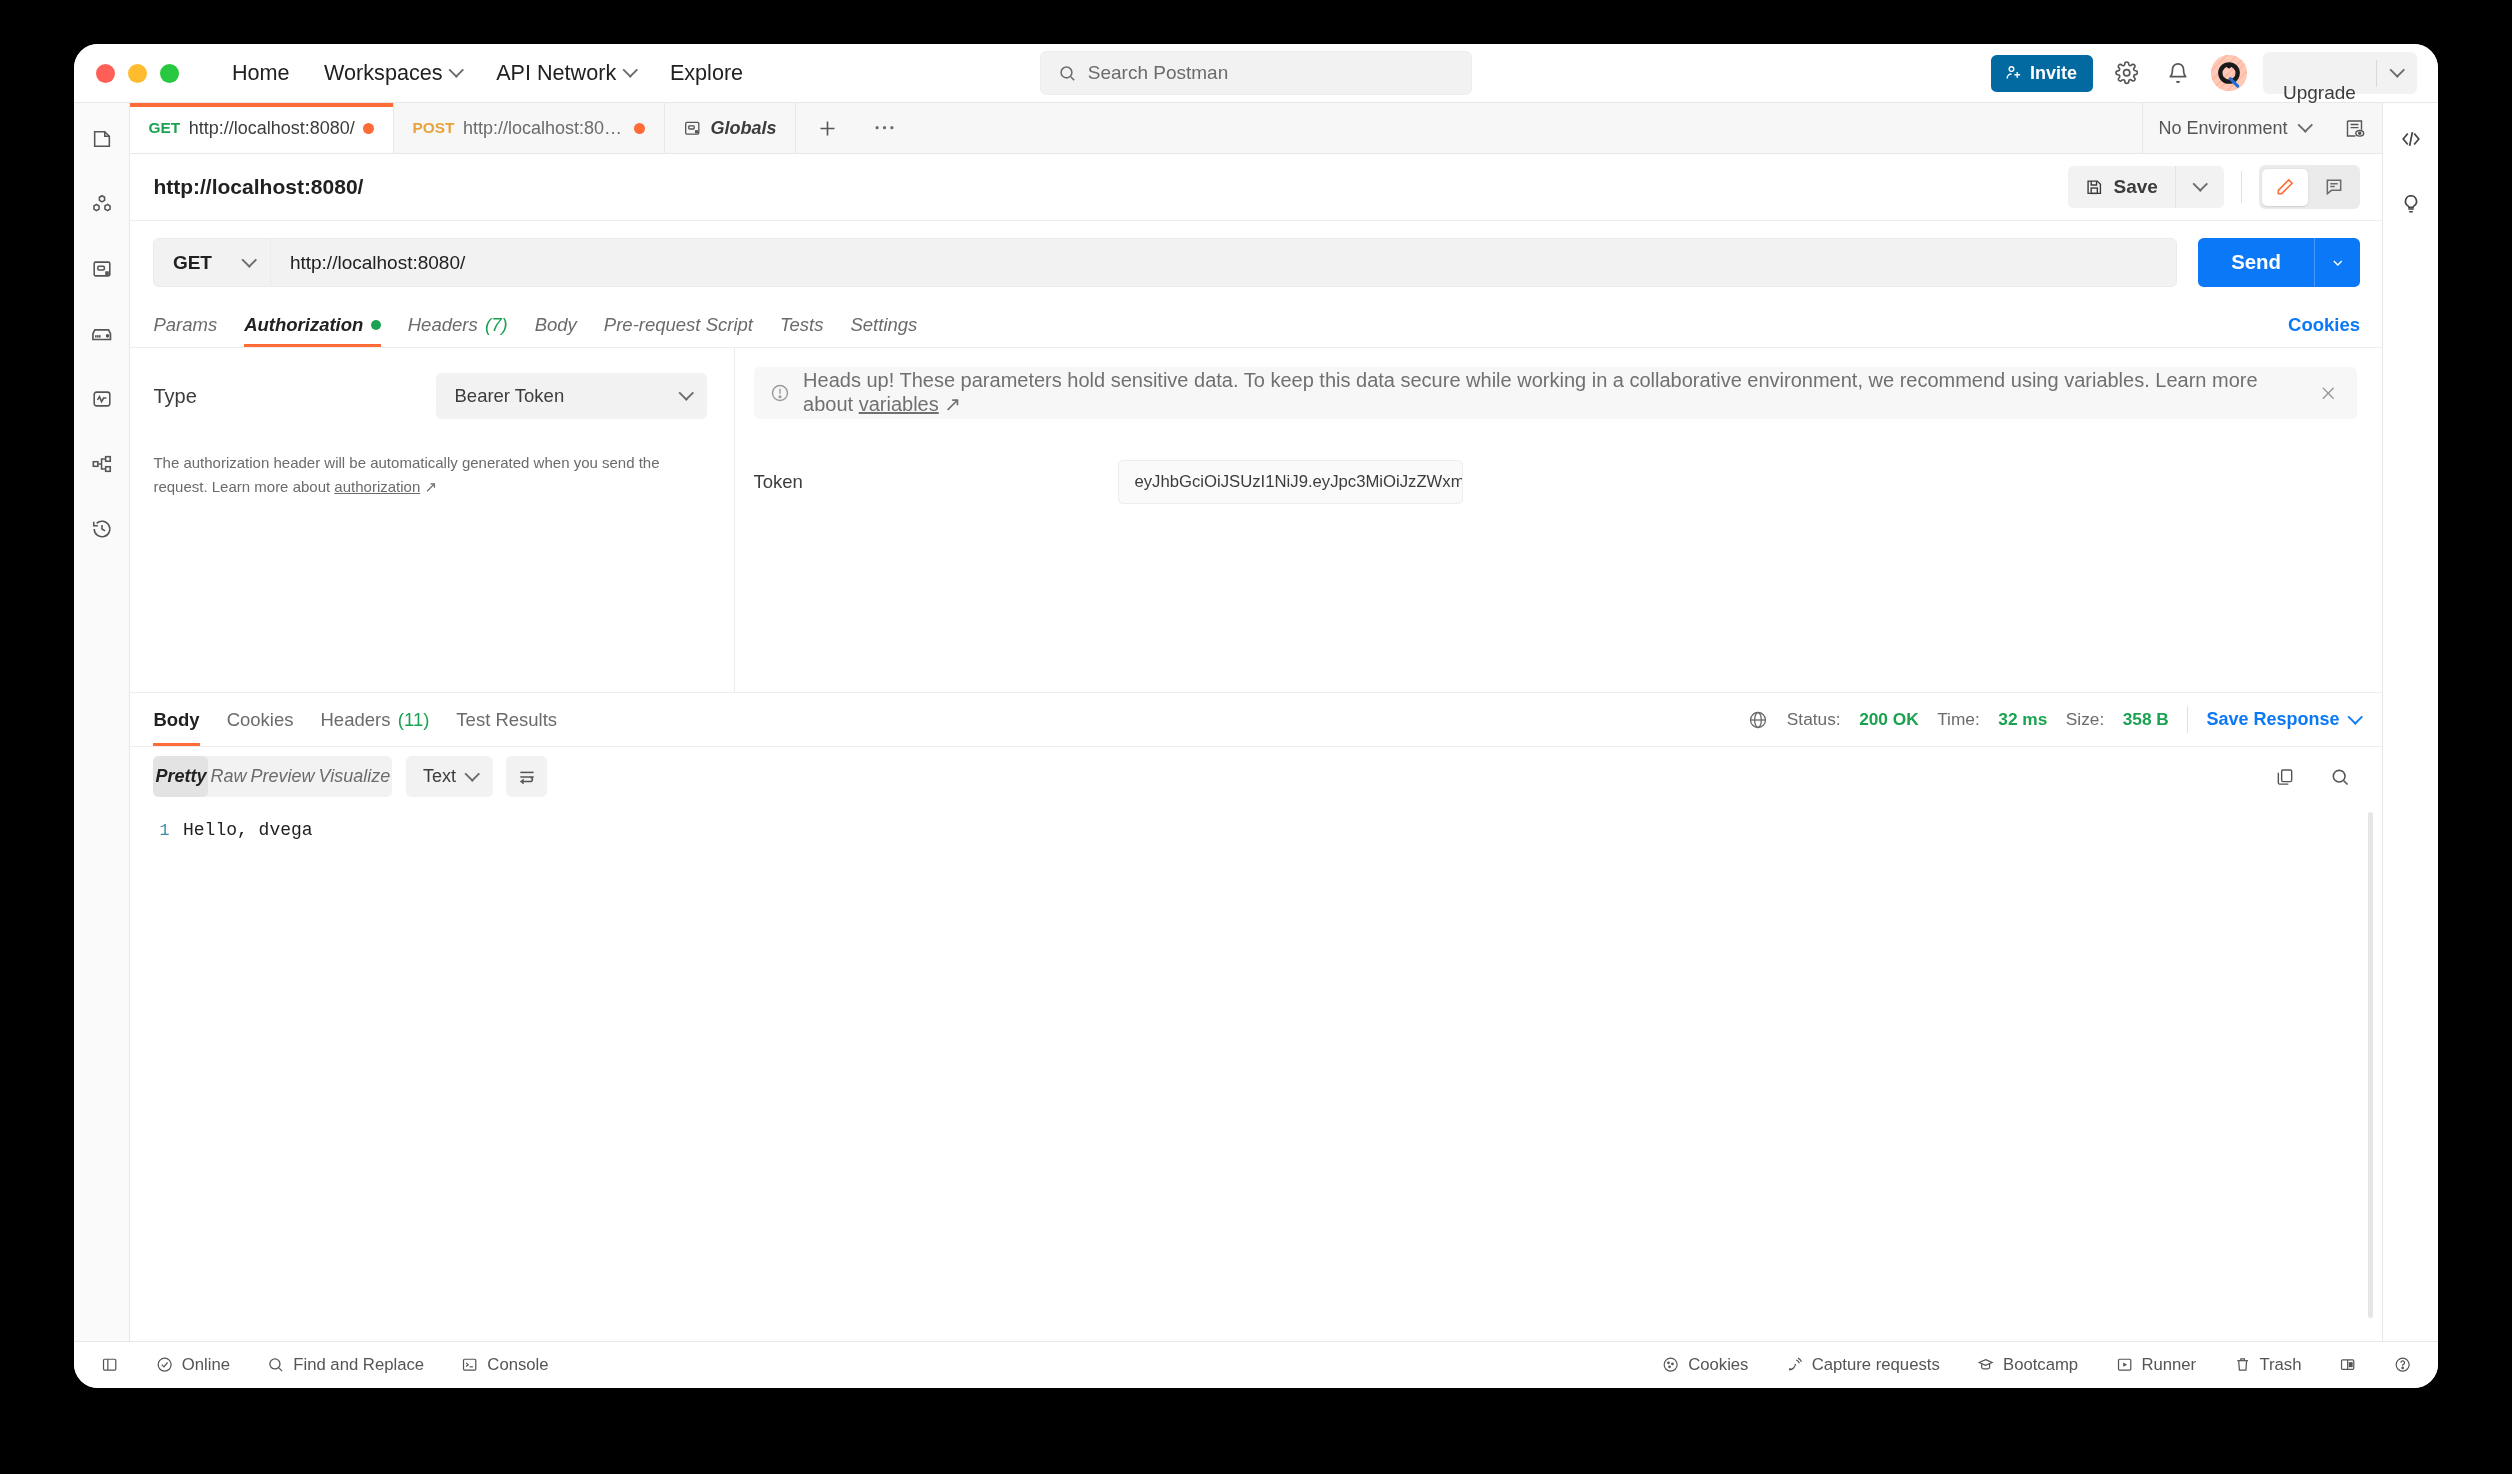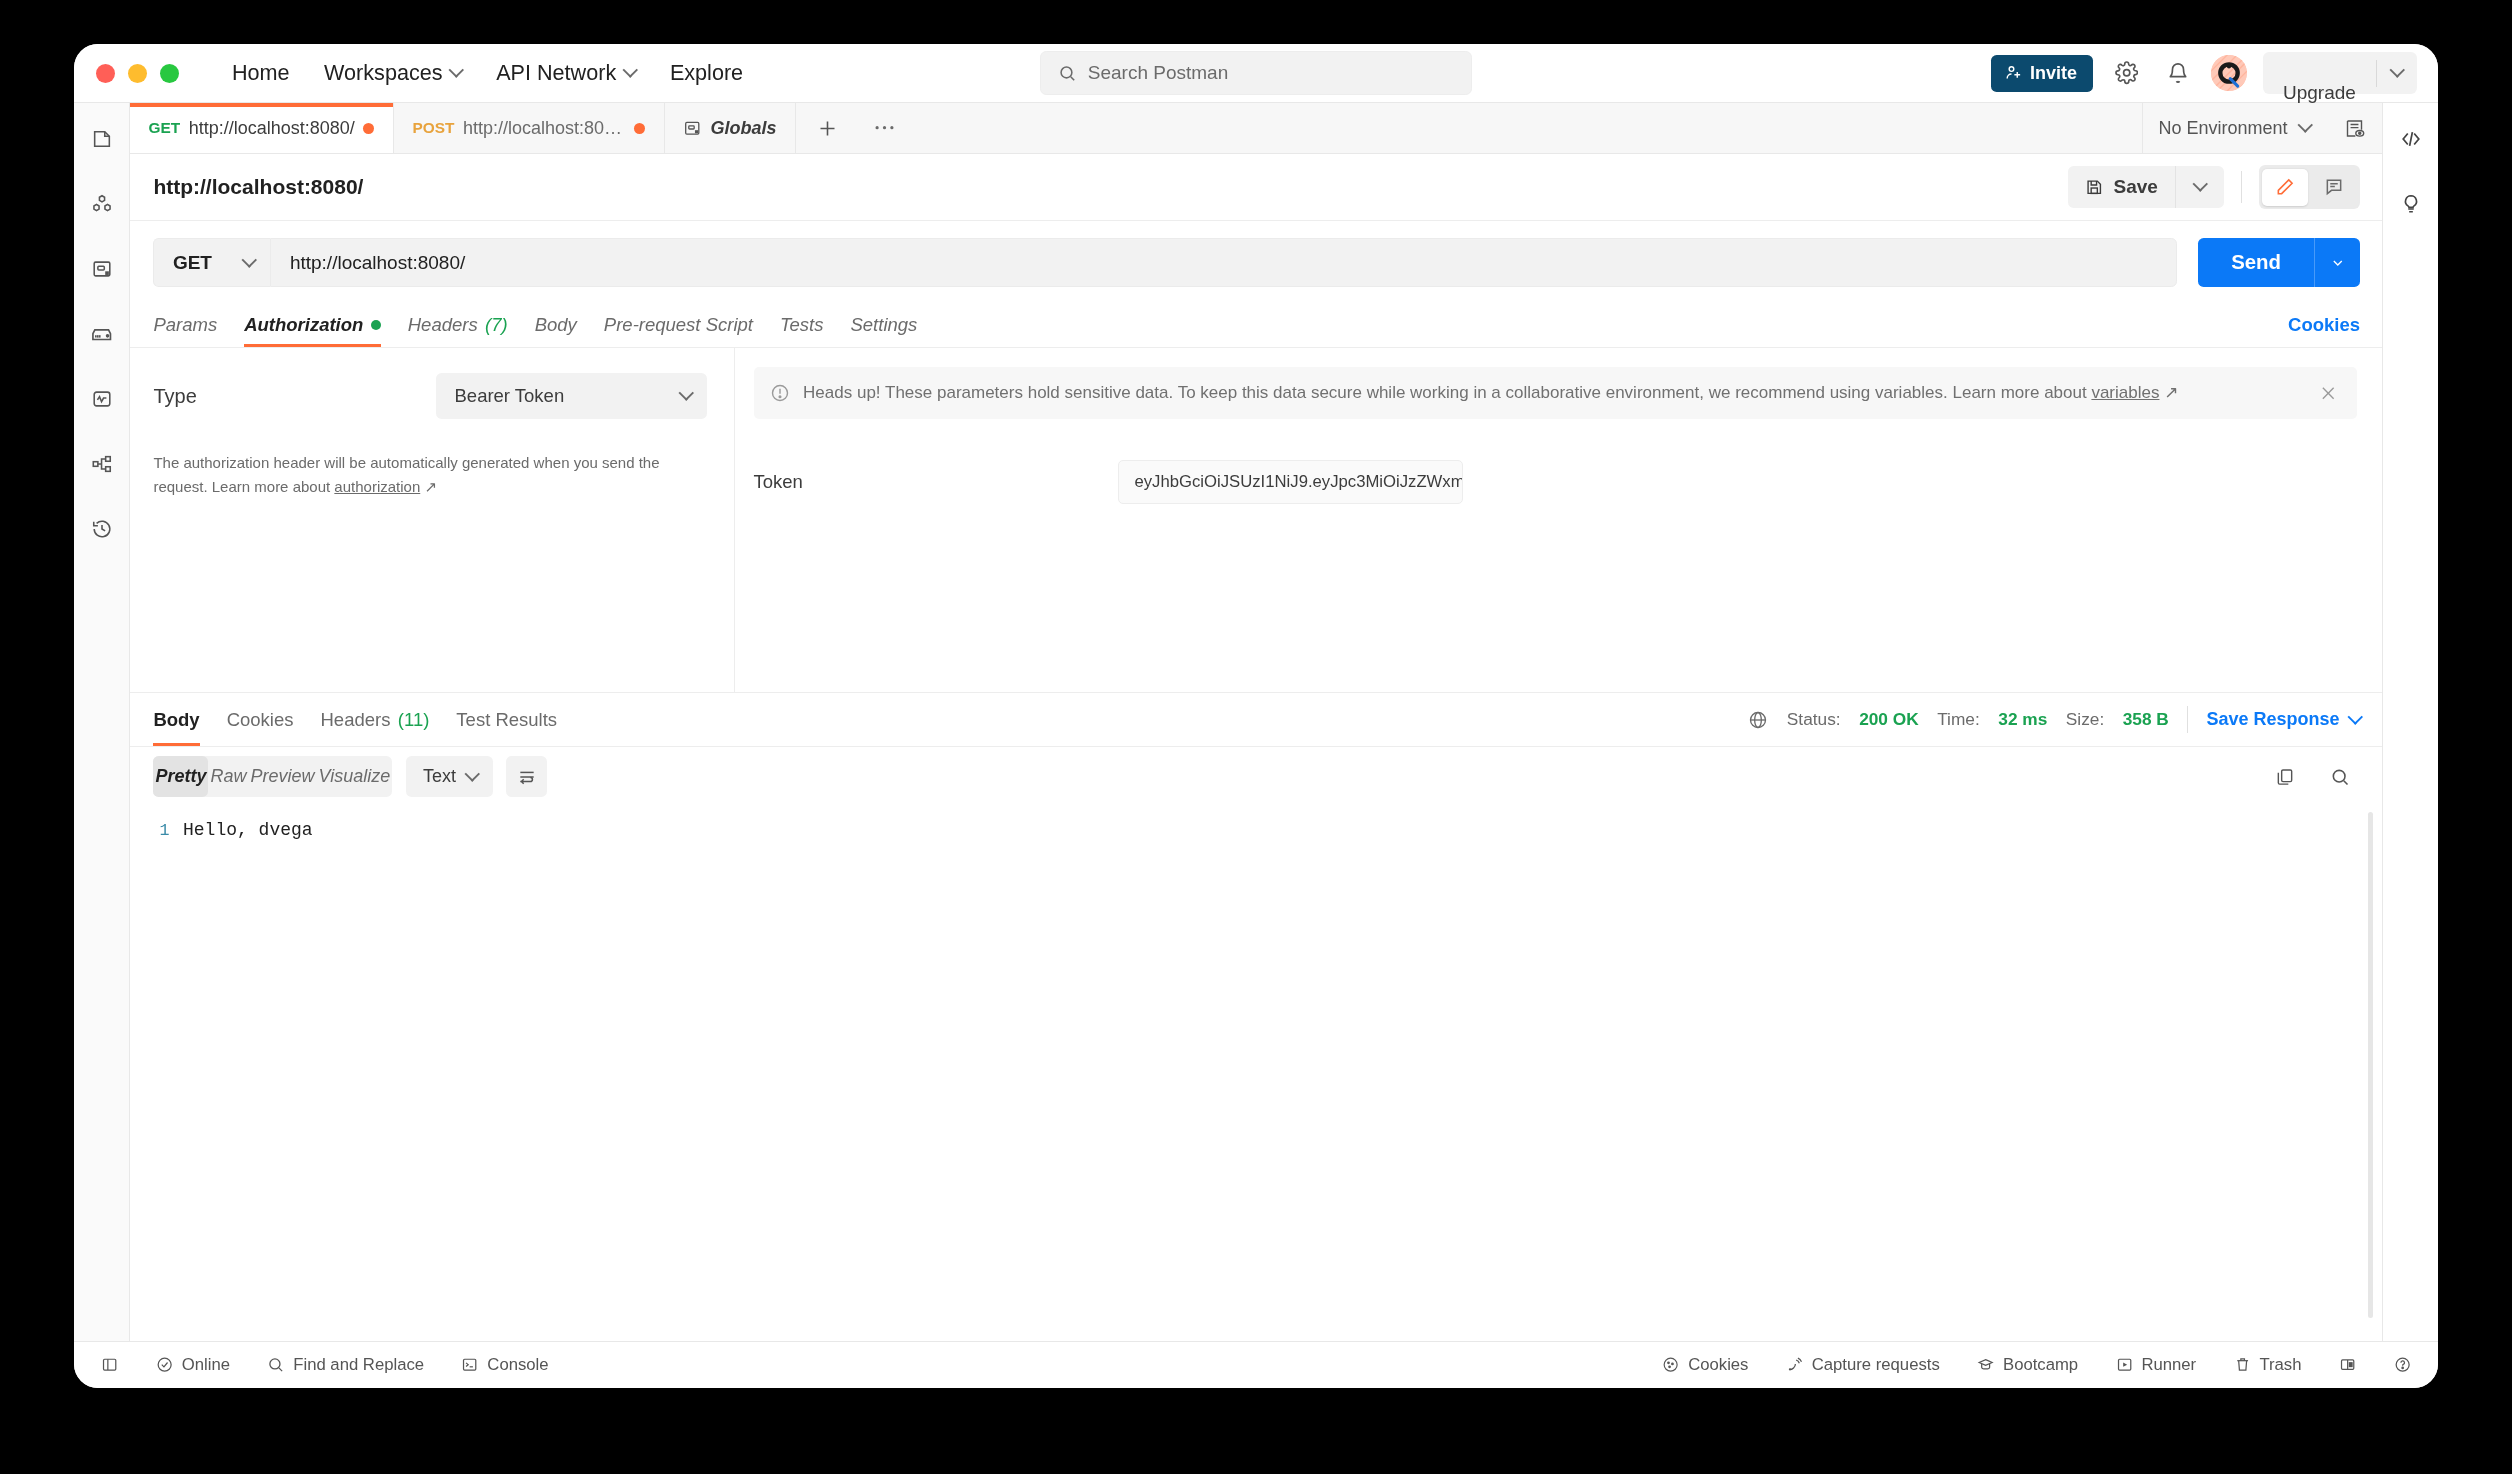--- a/index.html
+++ b/index.html
@@ -59,21 +59,21 @@
     padding: 0 17.3px;
   }
   .searchwrap .lbl { font-size: 19px; color: #6b6b6b; }
 
   .tb-right {
     position: absolute; right: 21px;
     display: flex; align-items: center; gap: 16px;
   }
   .invite-btn {
     display: flex; align-items: center; gap: 8px;
-    background: #0c4a6e; color: #fff;
+    background: #0369a1; color: #fff;
     font-size: 18px; font-weight: bold;
     border-radius: 5.6px; padding: 8px 16px 8px 13.6px;
     cursor: pointer;
   }
   .icon-btn { width: 35px; height: 35px; display:flex; align-items:center; justify-content:center; cursor:pointer; border-radius:5px; }
   .avatar {
     width: 36px; height: 36px; border-radius: 50%;
     background: #ffc9b8; display:flex; align-items:center; justify-content:center;
     position: relative; overflow: hidden; cursor: pointer;
   }
@@ -204,21 +204,21 @@
     display:flex; align-items:center; justify-content:space-between;
     padding: 0 16px 0 18.5px; font-size:18.5px; color:#3c3c3c; cursor:pointer;
   }
   .authdesc { margin-top: 32px; font-size: 15px; line-height: 1.6; color:#6b6b6b; max-width: 555px; }
   .link { color:#6b6b6b; text-decoration: underline; cursor:pointer; }
   .authright { flex:1; padding: 18.5px 25px 0 18.5px; min-width:0; }
   .banner {
     background:#f7f7f7; border-radius:5px; min-height:52px;
     display:flex; align-items:center; gap:13.6px; padding: 0 16px;
   }
-  .banner .msg { font-size:17px; color:#707070; flex:1; }
+  .banner .msg { font-size:20px; color:#707070; flex:1; }
   .banner .msg a { color:#707070; text-decoration:underline; }
   .tokenrow { display:flex; align-items:center; margin-top: 41px; }
   .tokenlabel { font-size:18.5px; color:#3c3c3c; width:364px; flex:0 0 364px; }
   .tokenfield {
     width: 345px; height: 44px; background:#fafafa; border:0.6px solid #ededed;
     border-radius:5px; display:flex; align-items:center; padding: 0 16px;
     font-size: 16.7px; color:#3c3c3c; overflow:hidden; white-space:nowrap; cursor:text;
   }
 
   

